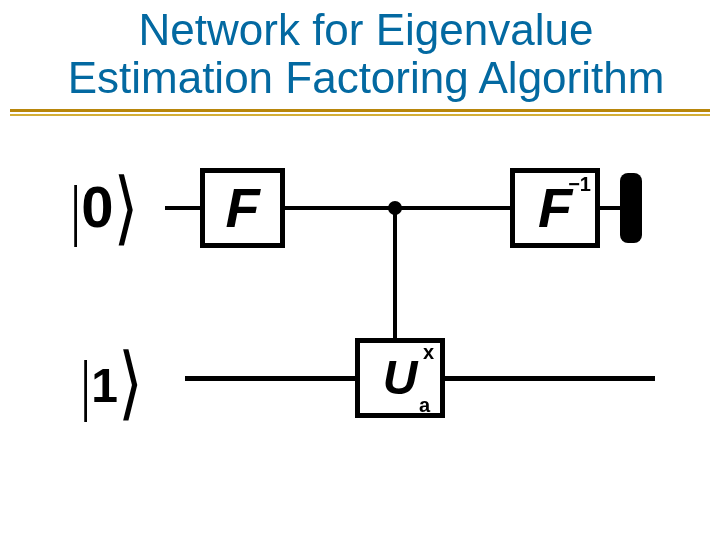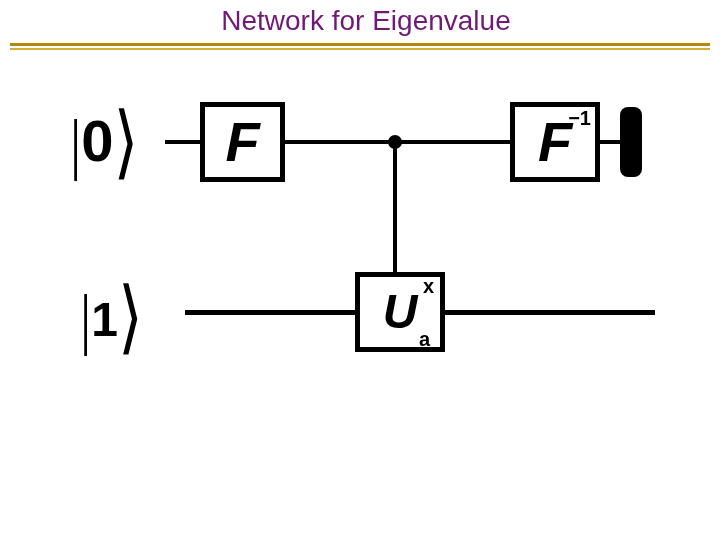--- a/index.html
+++ b/index.html
@@ -6,24 +6,24 @@
     margin: 0;
     padding: 0;
     width: 720px;
     height: 540px;
     background: #ffffff;
     font-family: "Comic Sans MS", "Chalkboard", cursive, sans-serif;
     overflow: hidden;
   }
   .title {
     text-align: center;
-    font-size: 28px;
+    font-size: 44px;
     line-height: 1.1;
     padding: 6px 10px 4px 22px;
-    color: #701a75;
+    color: #0369a1;
     font-weight: 500;
   }
   .rule {
     margin: 2px 10px 0 10px;
   }
   .rule .line {
     height: 3px;
     background: #b8860b;
     margin-bottom: 2px;
   }
@@ -113,20 +113,21 @@
     position: absolute;
     background: #000;
     border-radius: 8px;
   }
 </style>
 </head>
 <body>
 
 <div class="title">
   <span>Network for Eigenvalue</span><br>
+  <span>Estimation Factoring Algorithm</span>
 </div>
 
 <div class="rule">
   <div class="line"></div>
   <div class="line thin"></div>
 </div>
 
 <div class="canvas">
 
   <div class="ket" style="left:70px; top:50px;">

